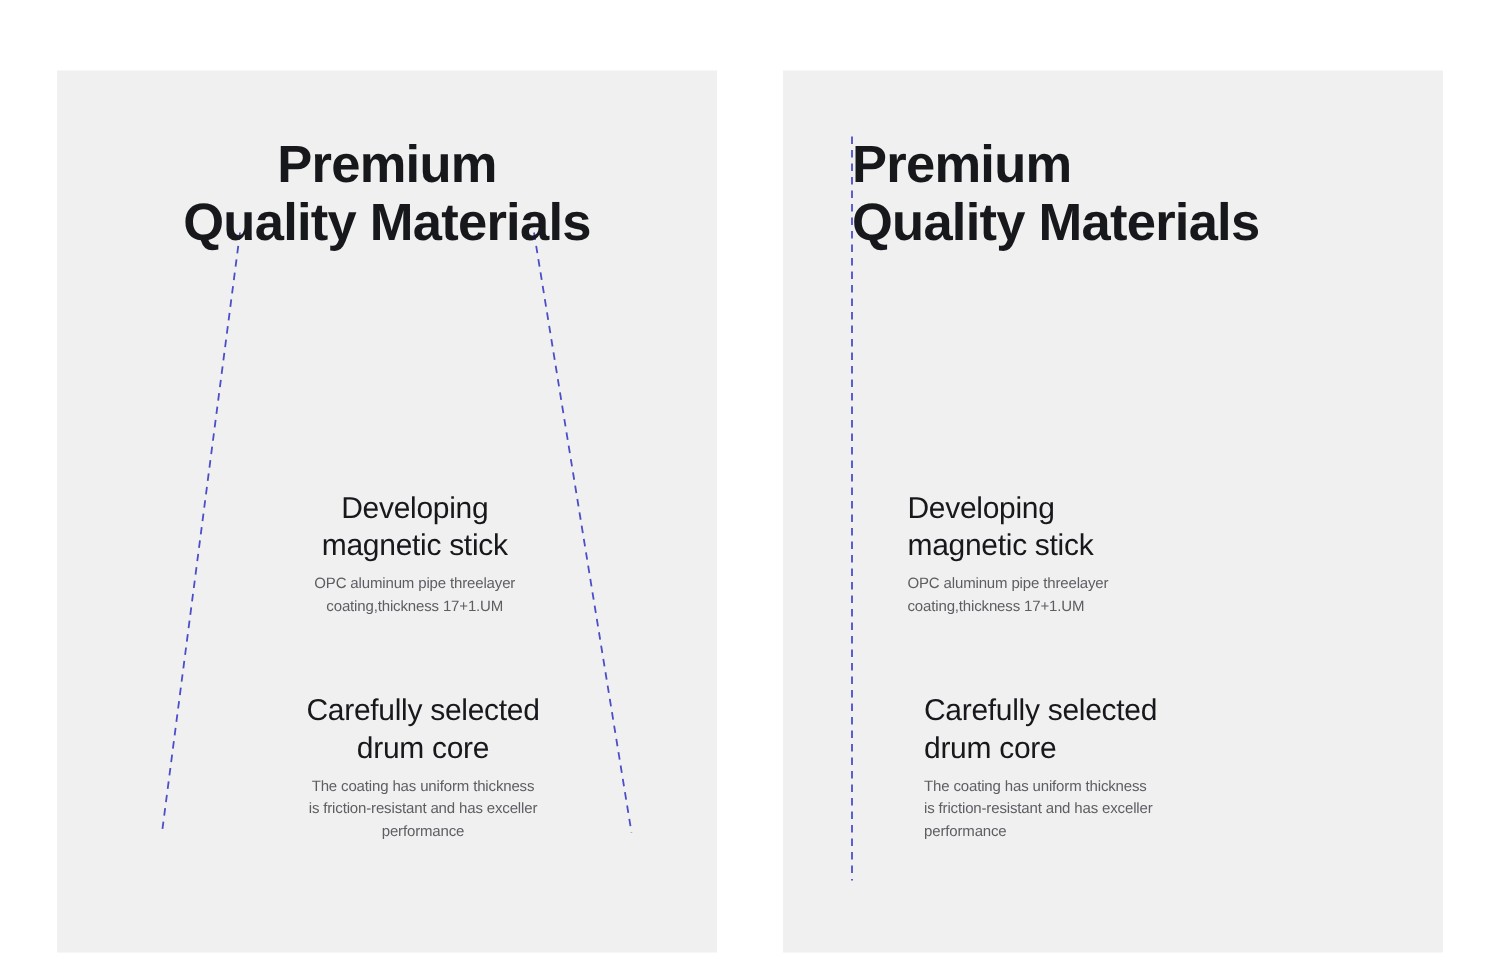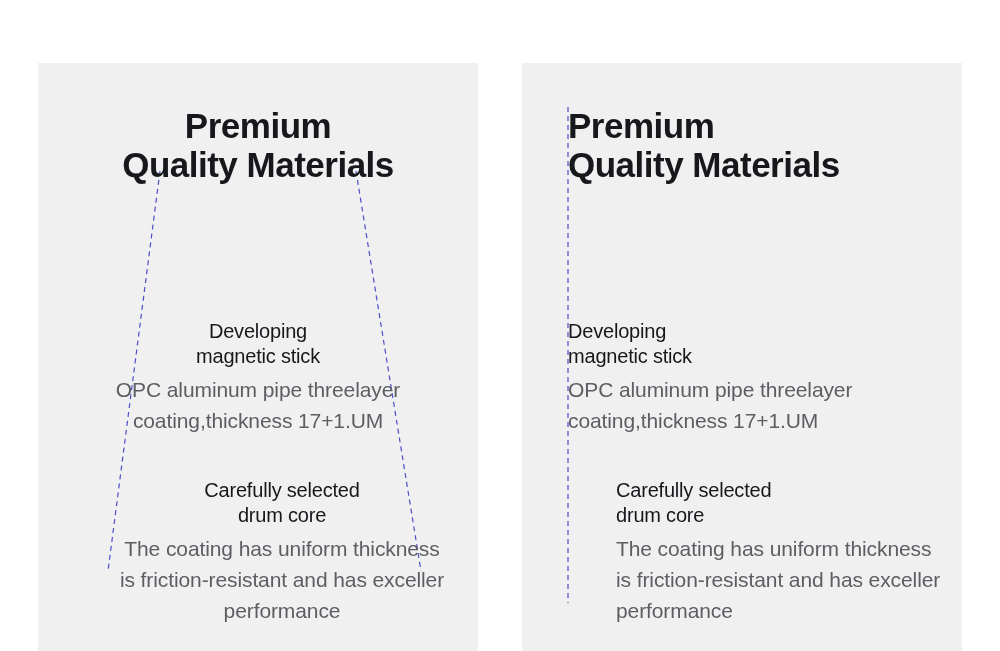--- a/index.html
+++ b/index.html
@@ -12,21 +12,21 @@
     height: 651px;
     font-family: "Liberation Sans", sans-serif;
     position: relative;
     overflow: hidden;
   }
   .stage {
     position: absolute;
     inset: 0;
     display: flex;
     justify-content: center;
-    align-items: flex-end;
+    align-items: center;
     gap: 44px;
     padding-top: 31px;
     box-sizing: border-box;
   }
   .panel {
     position: relative;
     width: 440px;
     height: 588px;
     background: #f0f0f0;
     box-sizing: border-box;
@@ -59,33 +59,33 @@
     margin: 0;
     padding-top: 43px;
     white-space: pre-line;
   }
 
   .block {
     position: absolute;
     left: 0;
     right: 0;
   }
-  .block-1 { top: 256px; }
+  .block-1 { top: 280px; margin-left: 37px; }
   .block-2 { top: 415px; padding-left: 48px; }
 
   .sub-title {
     font-size: 20px;
     color: #17181c;
     line-height: 1.26;
     margin: 0;
     white-space: pre-line;
     letter-spacing: -0.2px;
   }
   .sub-body {
-    font-size: 21px;
+    font-size: 10px;
     color: #5d5e63;
     line-height: 1.47;
     margin: 6px 0 0 0;
     white-space: pre-line;
     letter-spacing: -0.1px;
   }
 
   
   .guides {
     position: absolute;

